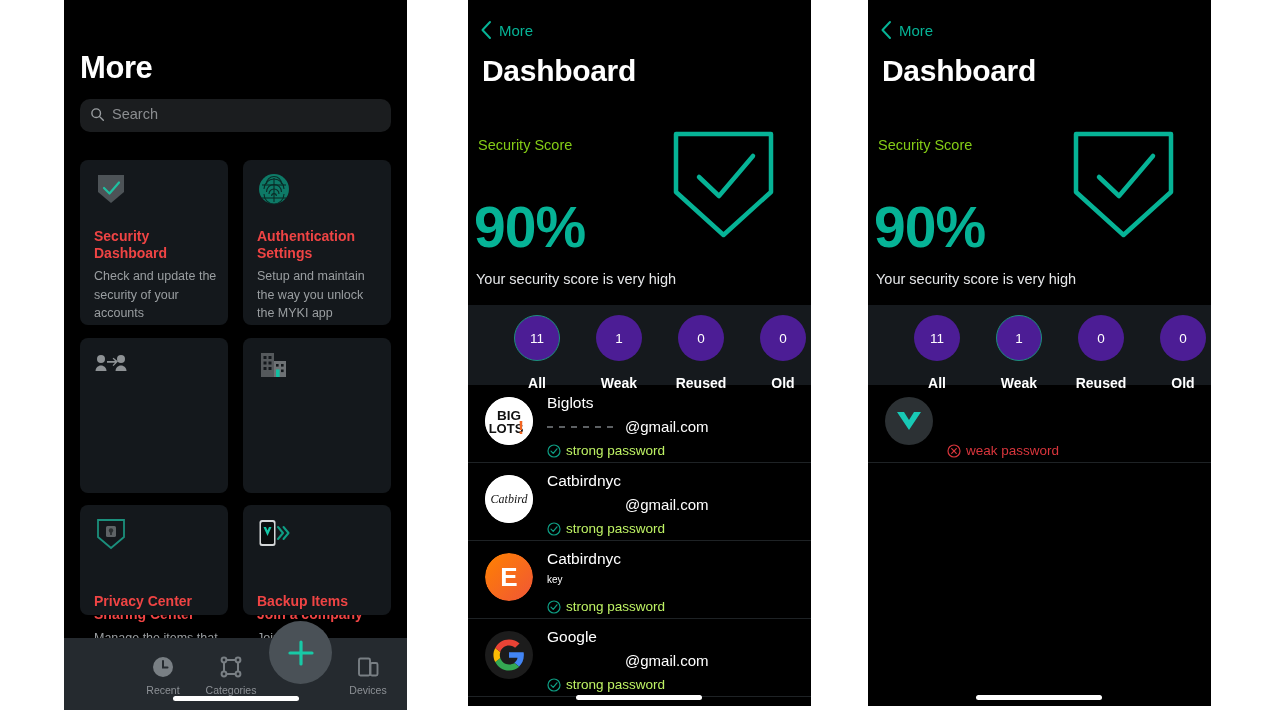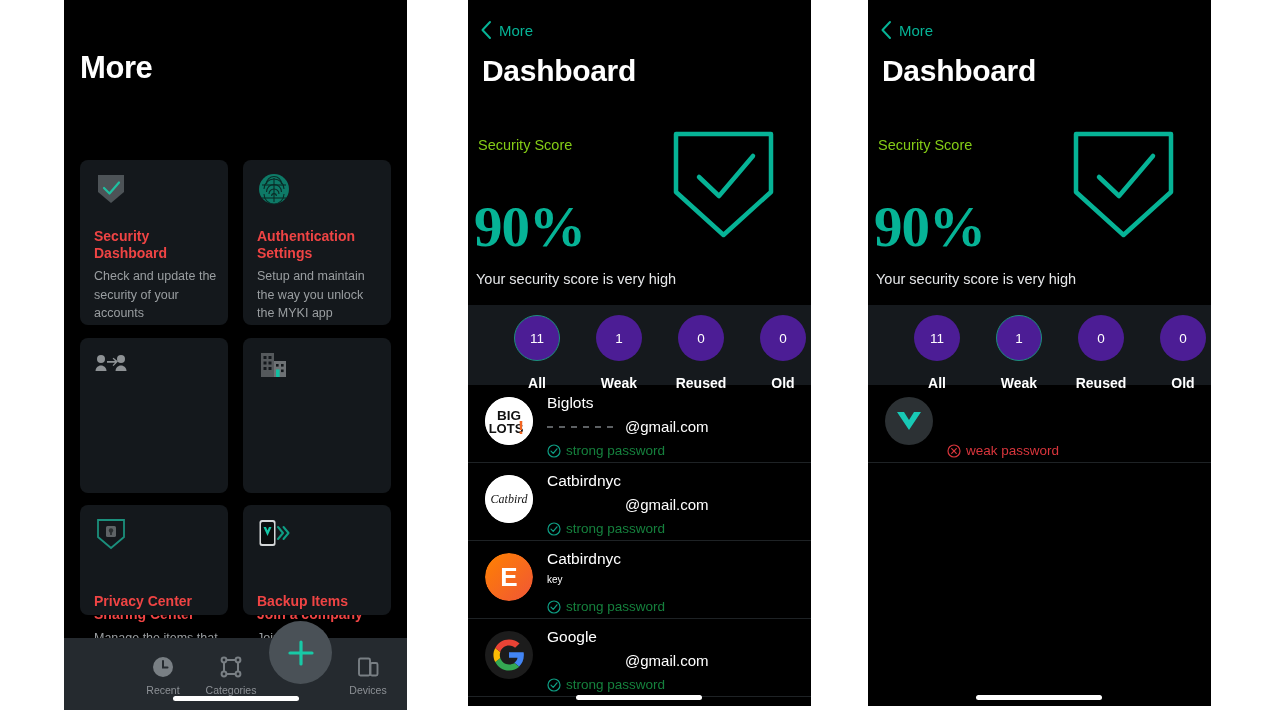--- a/index.html
+++ b/index.html
@@ -38,52 +38,59 @@
   #tab-recent{left:70px;} #tab-categories{left:138px;}
   #tab-devices{left:275px;}
   .fab{position:absolute;left:205px;top:-17px;width:63px;height:63px;border-radius:50%;background:#4a5157;display:flex;align-items:center;justify-content:center;}
   .home-ind{position:absolute;height:5px;border-radius:3px;background:#ffffff;}
 
   
   .navback{position:absolute;left:12px;top:20px;display:flex;align-items:center;gap:6px;}
   .navback .nlabel{font-size:15px;color:#06b396;}
   .dash-title{position:absolute;left:14px;top:54px;font-size:30px;font-weight:bold;color:#ffffff;letter-spacing:-0.3px;}
   .sec-lbl{position:absolute;left:10px;top:137px;font-size:14.5px;color:#84cc16;}
-  .score{position:absolute;left:6px;top:194px;font-size:57px;font-weight:bold;color:#06b396;letter-spacing:-1px;font-family:Liberation Serif, serif;}
+  .score{position:absolute;left:6px;top:194px;font-size:57px;font-weight:bold;color:#06b396;letter-spacing:-1px;}
   .score-sub{position:absolute;left:8px;top:271px;font-size:14.5px;color:#e4e6e8;}
   .shield-big{position:absolute;right:35px;top:130px;}
 
   .filters{position:absolute;left:0;top:305px;width:343px;height:80px;background:#15191d;}
   .fitem{position:absolute;top:10px;width:82px;text-align:center;}
   .fcircle{width:44px;height:44px;margin:0 auto;border-radius:50%;background:#4c1d95;border:1.4px solid transparent;display:flex;align-items:center;justify-content:center;}
   .fitem.sel .fcircle{border-color:#1c8f7c;}
   .fcount{font-size:13.5px;color:#ffffff;}
   .flabel{margin-top:14px;font-size:14px;font-weight:bold;color:#ffffff;}
   #f0{left:28px;} #f1{left:110px;} #f2{left:192px;} #f3{left:274px;}
 
   .acct-list{position:absolute;left:0;top:385px;width:343px;}
   .acct{position:relative;height:77px;border-bottom:1px solid #1e2225;}
   .acct .av{position:absolute;left:17px;top:12px;width:48px;height:48px;border-radius:50%;overflow:hidden;display:flex;align-items:center;justify-content:center;}
   .acct .a-name{position:absolute;left:79px;top:9px;font-size:15.5px;color:#ffffff;}
   .acct .a-user{position:absolute;left:79px;top:33px;font-size:10px;color:#ffffff;}
   .acct .a-redact{position:absolute;left:79px;top:41px;width:72px;height:2px;
      background:repeating-linear-gradient(90deg,#6d7175 0 6px,transparent 6px 12px);opacity:.85;}
   .acct .a-email{position:absolute;left:157px;top:33px;font-size:15px;color:#ffffff;}
   .acct .a-status{position:absolute;left:79px;top:58px;display:flex;align-items:center;gap:5px;font-size:13.5px;}
-  .st-strong{color:#15803d;} .st-weak{color:#d9353c;}
+  .st-strong{color:#bef264;} .st-weak{color:#d9353c;}
 </style>
 </head>
 <body>
 
 <div class="stage">
 
   <div class="phone" id="panel1">
 
     <div class="more-title">More</div>
 
+    <div class="searchbar">
+      <svg class="mag" viewBox="0 0 16 16">
+        <circle cx="6.6" cy="6.6" r="4.6" fill="none" stroke="#9a9ea1" stroke-width="1.5"></circle>
+        <line x1="10" y1="10" x2="14.2" y2="14.2" stroke="#9a9ea1" stroke-width="1.5" stroke-linecap="round"></line>
+      </svg>
+      <div class="sph">Search</div>
+    </div>
 
     <div class="cardgrid">
 
       <div class="card c-r1 c-left">
         <svg class="cicon" viewBox="0 0 34 34">
           <path d="M4 3 H30 V20 L17 31 L4 20 Z" fill="#4d5357"></path>
           <polyline points="10,16 15.5,21.5 25,10.5" fill="none" stroke="#1fbfa0" stroke-width="2.2" stroke-linecap="round" stroke-linejoin="round"></polyline>
         </svg>
         <div class="ctitle t-a">Security Dashboard</div>
         <div class="cdesc d-a">Check and update the security of your accounts</div>

